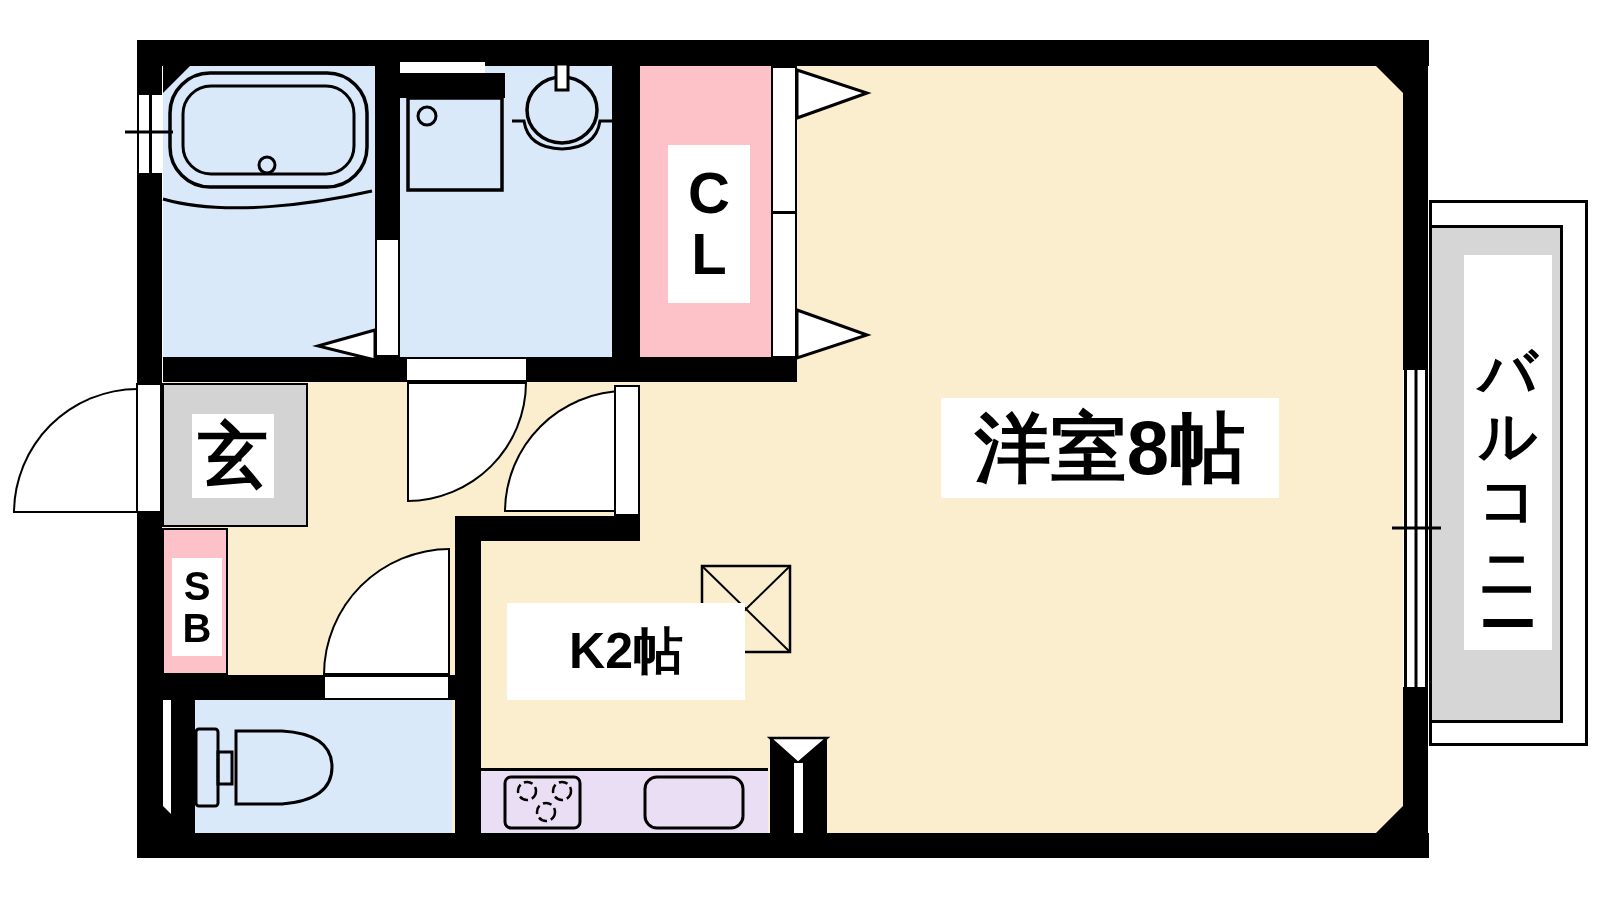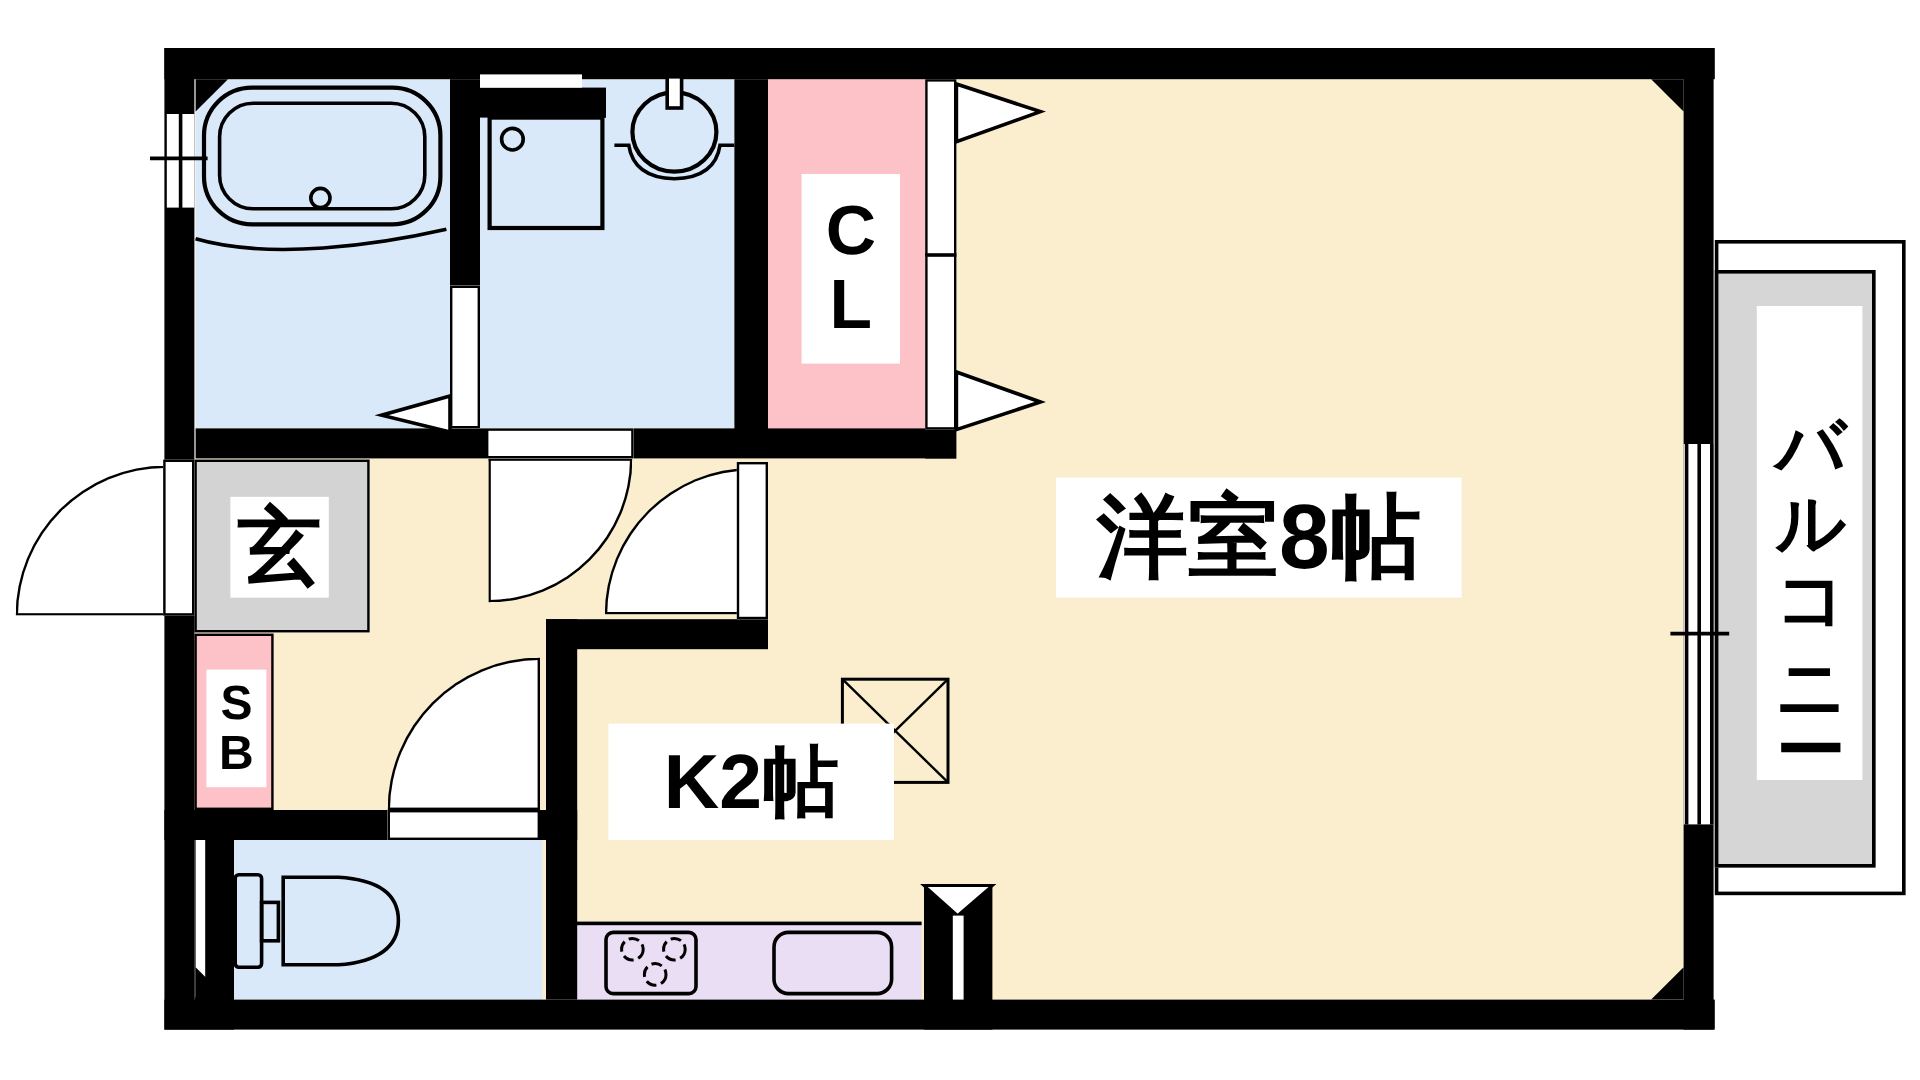--- a/index.html
+++ b/index.html
@@ -122,24 +122,24 @@
     <g fill="#000">
       <path d="M163,66 L190,66 L163,93 Z"></path>
       <path d="M1403,66 L1376,66 L1403,93 Z"></path>
       <path d="M163,833 L190,833 L163,806 Z"></path>
       <path d="M1403,833 L1376,833 L1403,806 Z"></path>
       <path d="M485,73 L505,98 L485,98 Z"></path>
       <path d="M771,358 L797,382 L771,382 Z"></path>
     </g>
   </svg>
 
-  <div class="label" style="left:880px;top:398px;width:338px;height:100px;font-size:76px;">
+  <div class="label" style="left:941px;top:398px;width:338px;height:100px;font-size:76px;">
     <span>洋室8帖</span>
   </div>
-  <div class="label" style="left:507px;top:603px;width:238px;height:97px;font-size:64px;">
+  <div class="label" style="left:507px;top:603px;width:238px;height:97px;font-size:50px;">
     <span>K2帖</span>
   </div>
   <div class="label stack" style="left:668px;top:145px;width:82px;height:158px;font-size:58px;">
     <span>C</span>
     <span>L</span>
   </div>
   <div class="label" style="left:192px;top:414px;width:82px;height:84px;font-size:70px;">
     <span>玄</span>
   </div>
   <div class="label stack" style="left:172px;top:558px;width:50px;height:98px;font-size:40px;">

